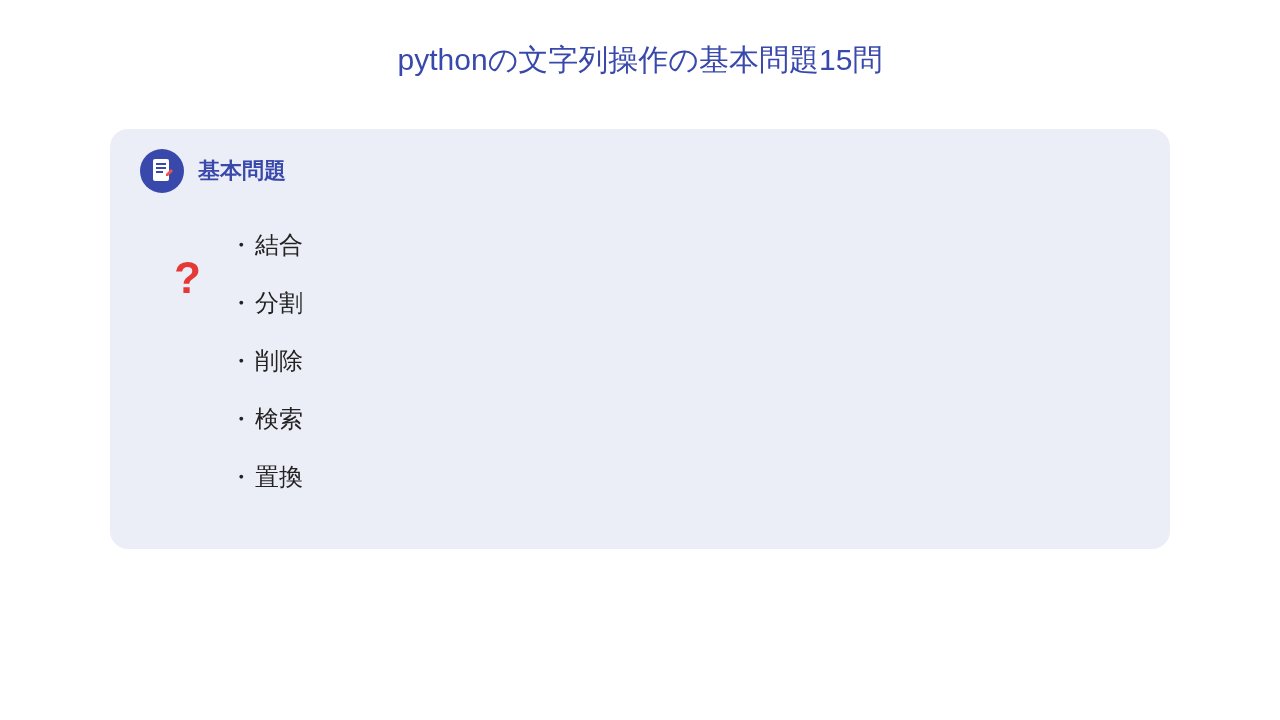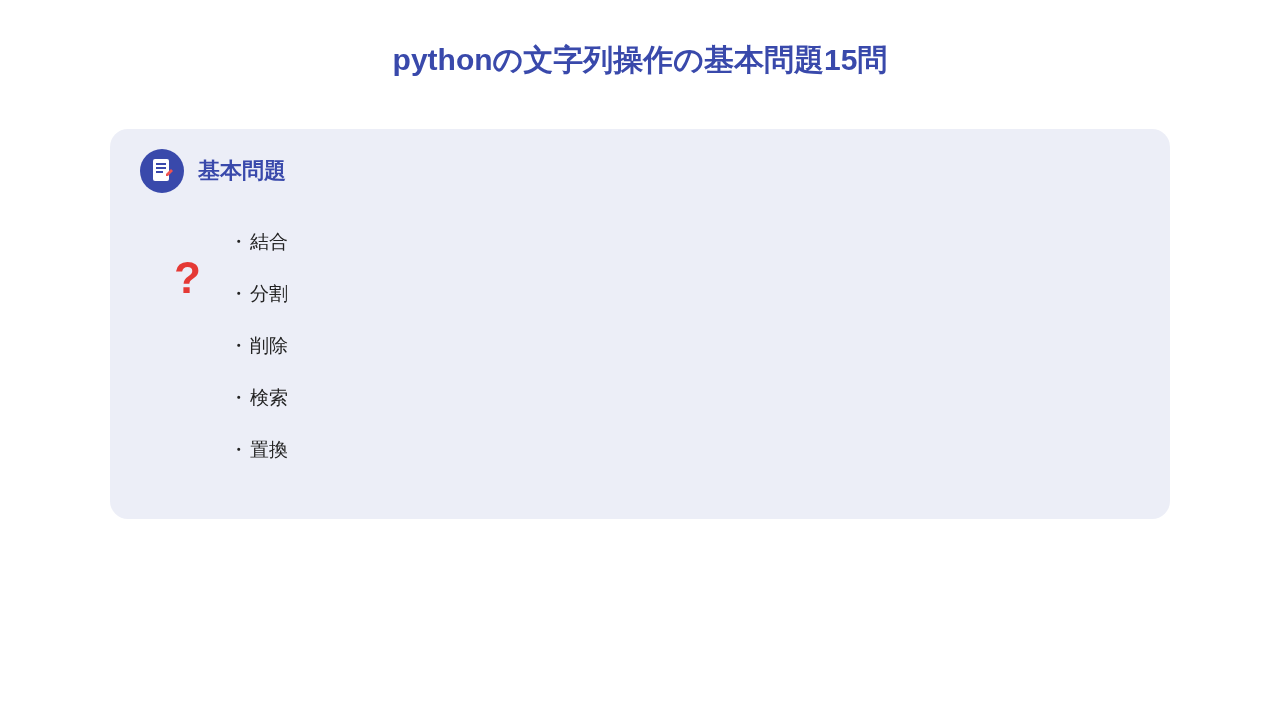--- a/index.html
+++ b/index.html
@@ -1,26 +1,26 @@
 <!DOCTYPE html>
 <html><head>
 <meta charset="utf-8">
 <style>
 *{margin:0;padding:0;box-sizing:border-box}
 body{width:1280px;height:720px;background:#fff;font-family:"Hiragino Sans","Meiryo",sans-serif;padding:40px 110px 0}
-.title{font-size:30px;font-weight:700;color:#3949ab;text-align:center;margin-bottom:48px}
+.title{font-size:30px;font-weight:400;color:#3949ab;text-align:center;margin-bottom:48px}
 .cards{display:flex;gap:34px}
 .card{flex:1;background:#eceef7;border-radius:18px;padding:20px 30px 30px}
 .card-head{display:flex;align-items:center;gap:14px;margin-bottom:36px}
 .badge{width:44px;height:44px;border-radius:50%;background:#3949ab;display:flex;align-items:center;justify-content:center}
 .card-title{font-size:22px;font-weight:700;color:#3949ab}
 .card-body{display:flex;align-items:flex-start;gap:28px;padding-left:34px}
 .side-icon{margin-top:24px;flex-shrink:0}
 .list{list-style:none}
-.list li{font-size:19px;color:#222;margin-bottom:26px}
+.list li{font-size:24px;color:#222;margin-bottom:26px}
 .list li::before{content:"・";margin-right:2px}
 .q-mark{font-size:44px;font-weight:900;color:#e53935;font-family:Arial,sans-serif}
 </style>
 </head>
 <body>
 
 <h1 class="title">pythonの文字列操作の基本問題15問</h1>
 
 <div class="cards">
 

